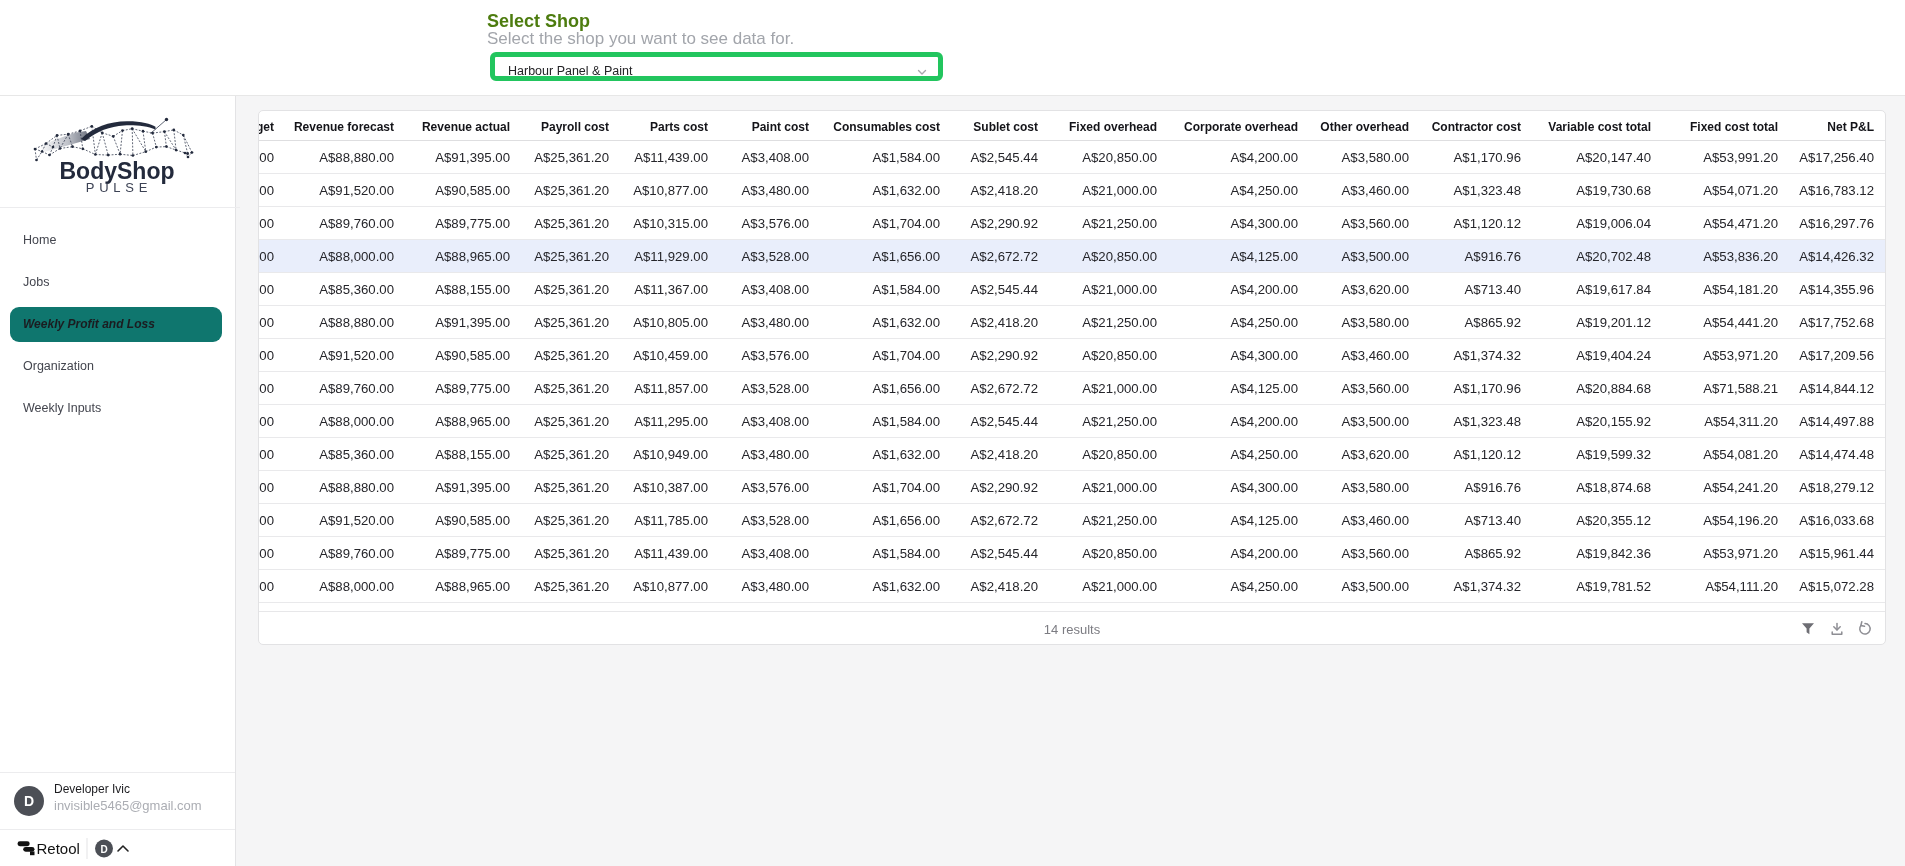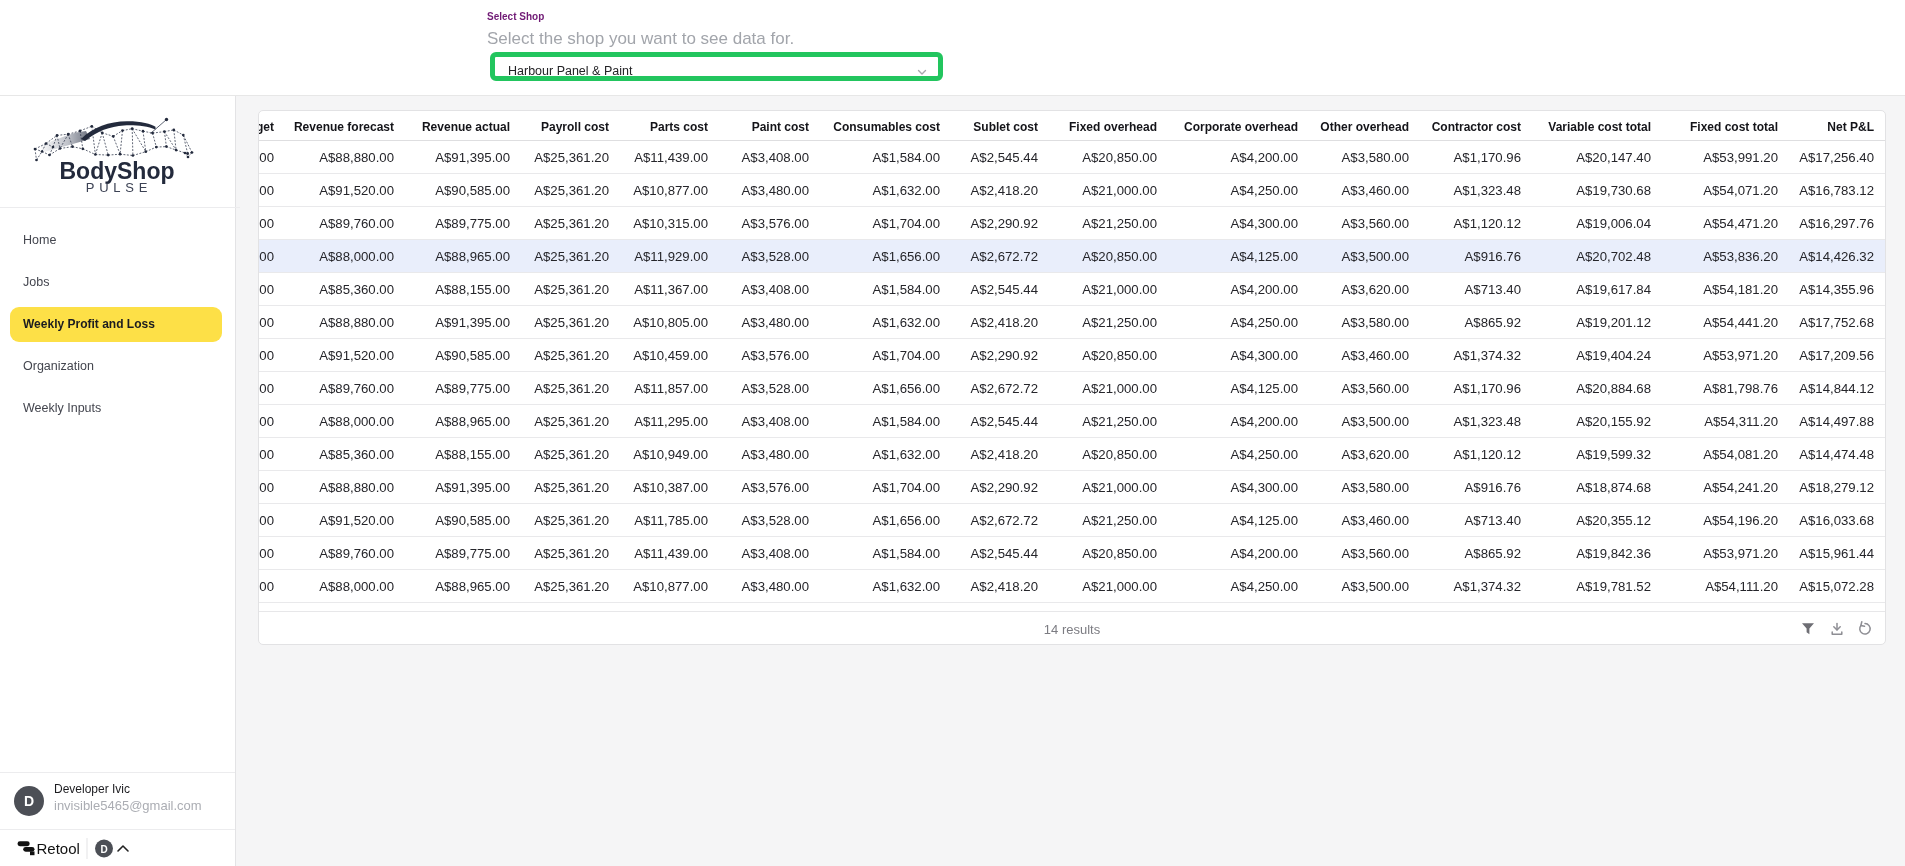--- a/index.html
+++ b/index.html
@@ -1,26 +1,26 @@
 <!DOCTYPE html>
 <html><head><meta charset="utf-8">
 <style>
 * { margin:0; padding:0; box-sizing:border-box; }
 html,body { width:1905px; height:866px; font-family:"Liberation Sans", sans-serif; background:#fff; }
 .topbar { position:absolute; left:0; top:0; width:1905px; height:96px; background:#fff; border-bottom:1px solid #e7e7e7; z-index:3; }
-.ts-label { position:absolute; left:487px; top:11px; font-size:10px; font-weight:bold; color:#701a75; }
+.ts-label { position:absolute; left:487px; top:11px; font-size:18px; font-weight:bold; color:#4d7c0f; }
 .ts-sub { position:absolute; left:487px; top:29px; font-size:17px; color:#a2a5ab; }
 .ts-select { position:absolute; left:490px; top:52px; width:453px; height:29px; border:5px solid #22c55e; border-radius:6px; background:#fff; }
 .ts-select .val { position:absolute; left:13px; top:7px; font-size:12.5px; color:#232326; }
 .ts-select svg { position:absolute; right:10px; top:9px; }
 .sidebar { position:absolute; left:0; top:96px; width:236px; height:770px; background:#fff; border-right:1px solid #e3e3e5; z-index:2; }
 .logo { position:absolute; left:0; top:0; width:240px; height:112px; border-bottom:1px solid #ececee; }
 .nav { position:absolute; left:10px; top:127px; width:212px; }
 .nav .item { height:35px; margin-bottom:7px; border-radius:9px; line-height:35px; padding-left:13px; font-size:12.5px; color:#43454e; }
-.nav .item.sel { background:#fde047; color:#1b1c20; font-weight:bold; font-size:12px; }
+.nav .item.sel { background:#0f766e; color:#1b1c20; font-weight:bold; font-size:12px;font-style:italic; }
 .user { position:absolute; left:0; top:676px; width:235px; height:57px; border-top:1px solid #ececee; }
 .avatar { position:absolute; left:14px; top:13px; width:30px; height:30px; border-radius:50%; background:#4c4f56; color:#fff; font-size:14px; font-weight:bold; text-align:center; line-height:30px; }
 .uname { position:absolute; left:54px; top:9px; font-size:12px; font-weight:normal; color:#1c1c20; }
 .umail { position:absolute; left:54px; top:25px; font-size:13px; color:#abadb3; }
 .rbar { position:absolute; left:0; top:733px; width:235px; height:37px; border-top:1px solid #ececee; background:#fff; }
 .canvas { position:absolute; left:236px; top:96px; width:1669px; height:770px; background:#f5f5f6; z-index:1; }
 .card { position:absolute; left:22px; top:14px; width:1628px; height:535px; background:#fff; border:1px solid #e2e2e4; border-radius:5px; overflow:hidden; }
 table.grid { border-collapse:collapse; table-layout:fixed; width:1720px; margin-left:-94px; }
 table.grid th { height:29px; border-bottom:1px solid #dedee0; font-size:12px; font-weight:bold; color:#141419; text-align:right; padding:3px 11px 0 0; white-space:nowrap; overflow:hidden; }
 table.grid td { height:33px; border-bottom:1px solid #e9e9eb; font-size:13.2px; color:#25252a; text-align:right; padding:2px 11px 0 0; white-space:nowrap; overflow:hidden; }
@@ -343,21 +343,21 @@
             <td>A$25,361.20</td>
             <td>A$11,857.00</td>
             <td>A$3,528.00</td>
             <td>A$1,656.00</td>
             <td>A$2,672.72</td>
             <td>A$21,000.00</td>
             <td>A$4,125.00</td>
             <td>A$3,560.00</td>
             <td>A$1,170.96</td>
             <td>A$20,884.68</td>
-            <td>A$81,798.76</td>
+            <td>A$71,588.21</td>
             <td>A$14,844.12</td>
           </tr>
    <tr>
             <td>A$88,000.00</td>
             <td>A$88,000.00</td>
             <td>A$88,965.00</td>
             <td>A$25,361.20</td>
             <td>A$11,295.00</td>
             <td>A$3,408.00</td>
             <td>A$1,584.00</td>

